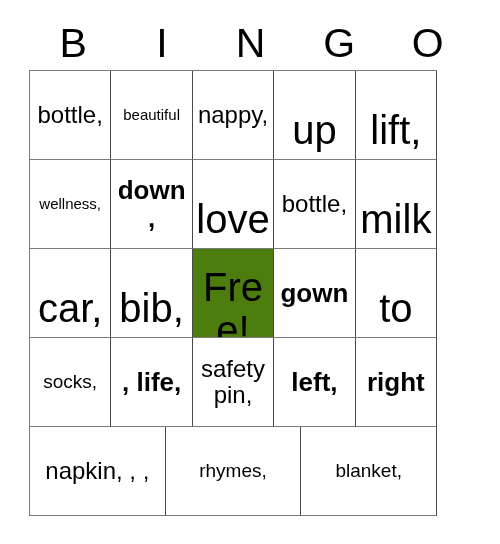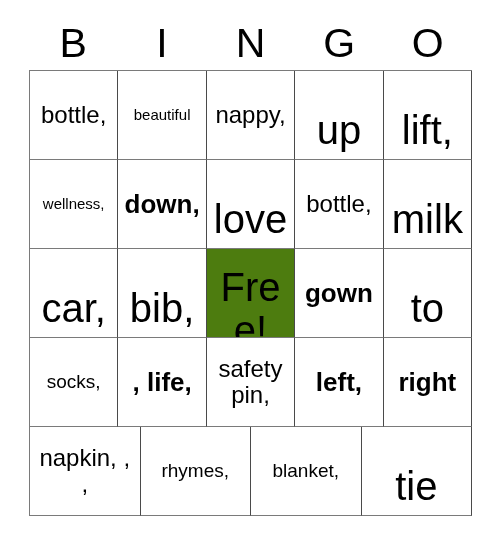--- a/index.html
+++ b/index.html
@@ -41,21 +41,21 @@
     font-weight: 400;
     letter-spacing: 0;
     color: #000;
   }
 
   
   #grid {
     position: absolute;
     left: 29px;
     top: 70px;
-    width: 443px;
+    width: 408px;
     height: 446px;
     box-sizing: border-box;
     border-top: 1px solid #7a7a7a;
     border-left: 1px solid #7a7a7a;
     display: flex;
     flex-direction: column;
   }
   .grid-row {
     flex: 1 1 0;
     display: flex;
@@ -183,19 +183,16 @@
       <div class="grid-row">
         <div class="cell">
           <span class="cell-text fs-lg">napkin, , ,</span>
         </div>
         <div class="cell">
           <span class="cell-text fs-md">rhymes,</span>
         </div>
         <div class="cell">
           <span class="cell-text fs-md">blanket,</span>
         </div>
-        <div class="cell">
-          <span class="cell-text fs-xxl">tie</span>
-        </div>
       </div>
     </div>
 
 </div>
 
 </body></html>

